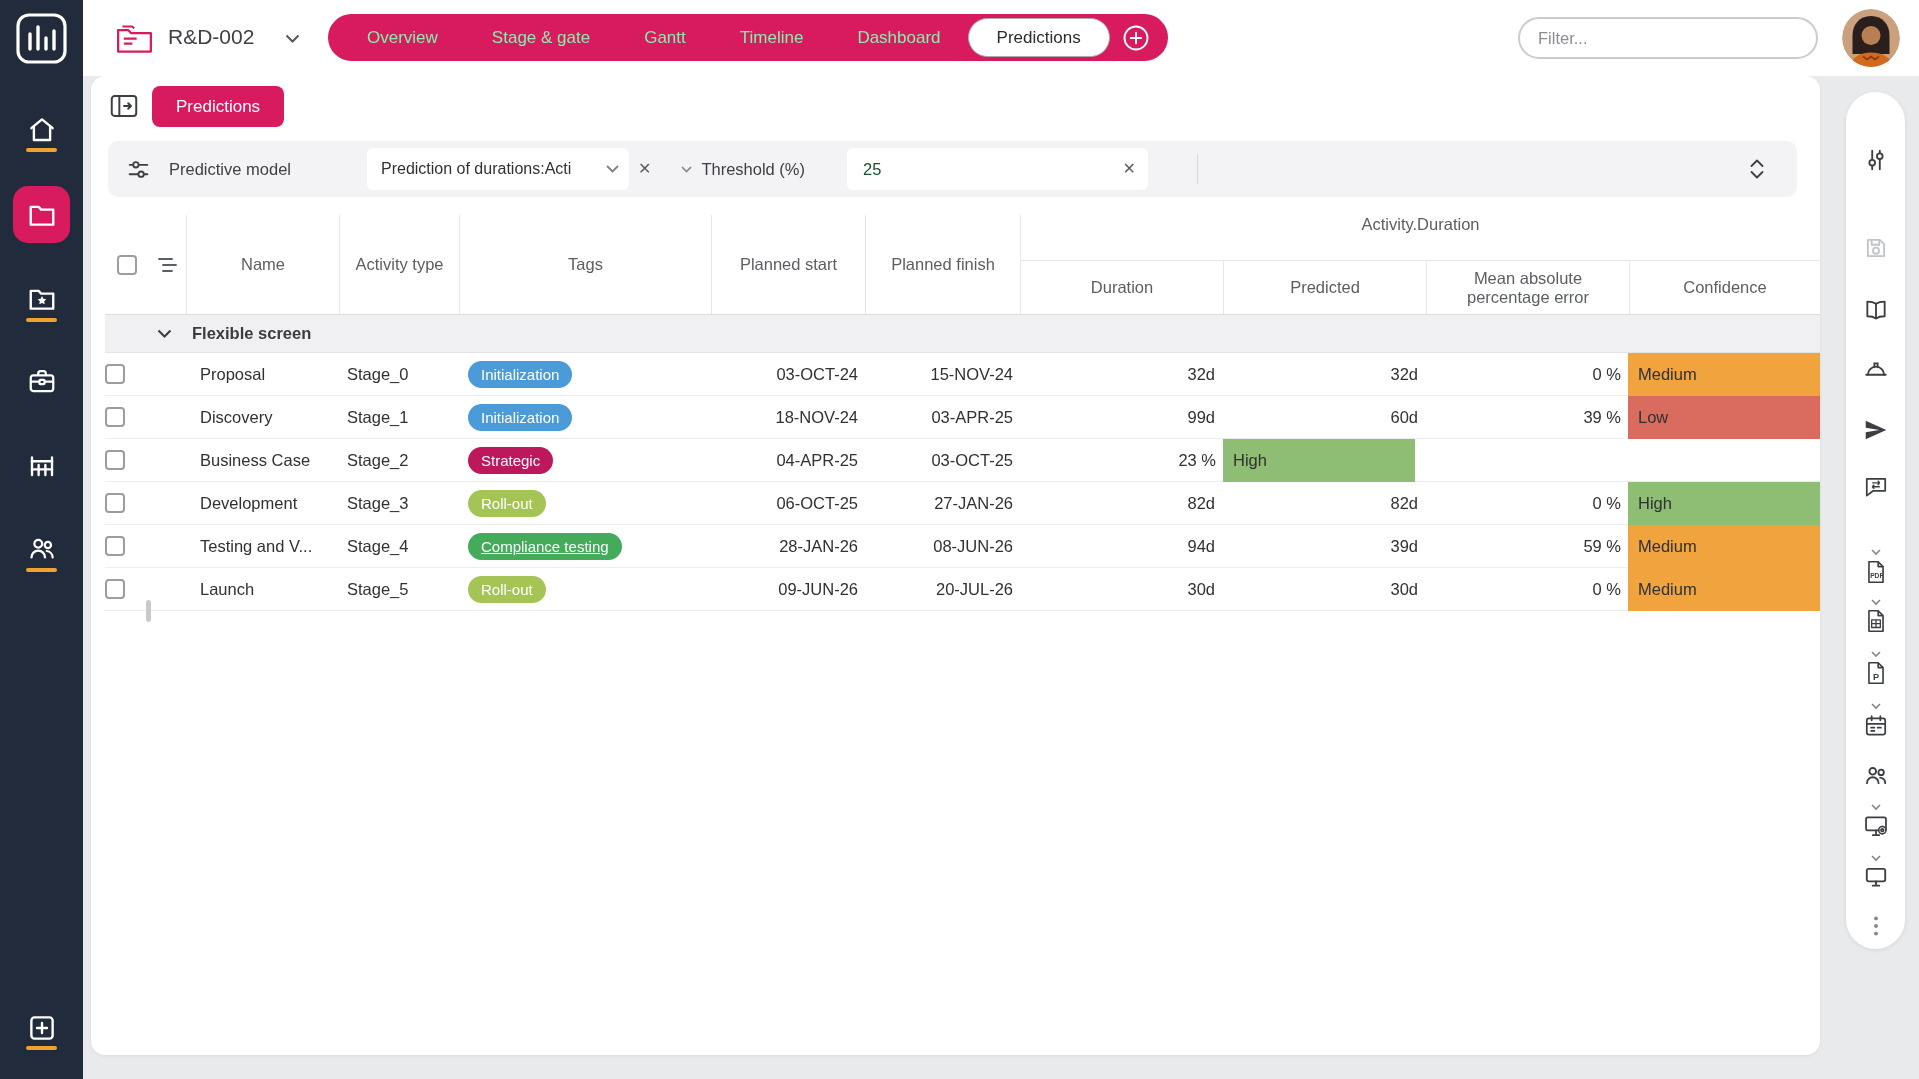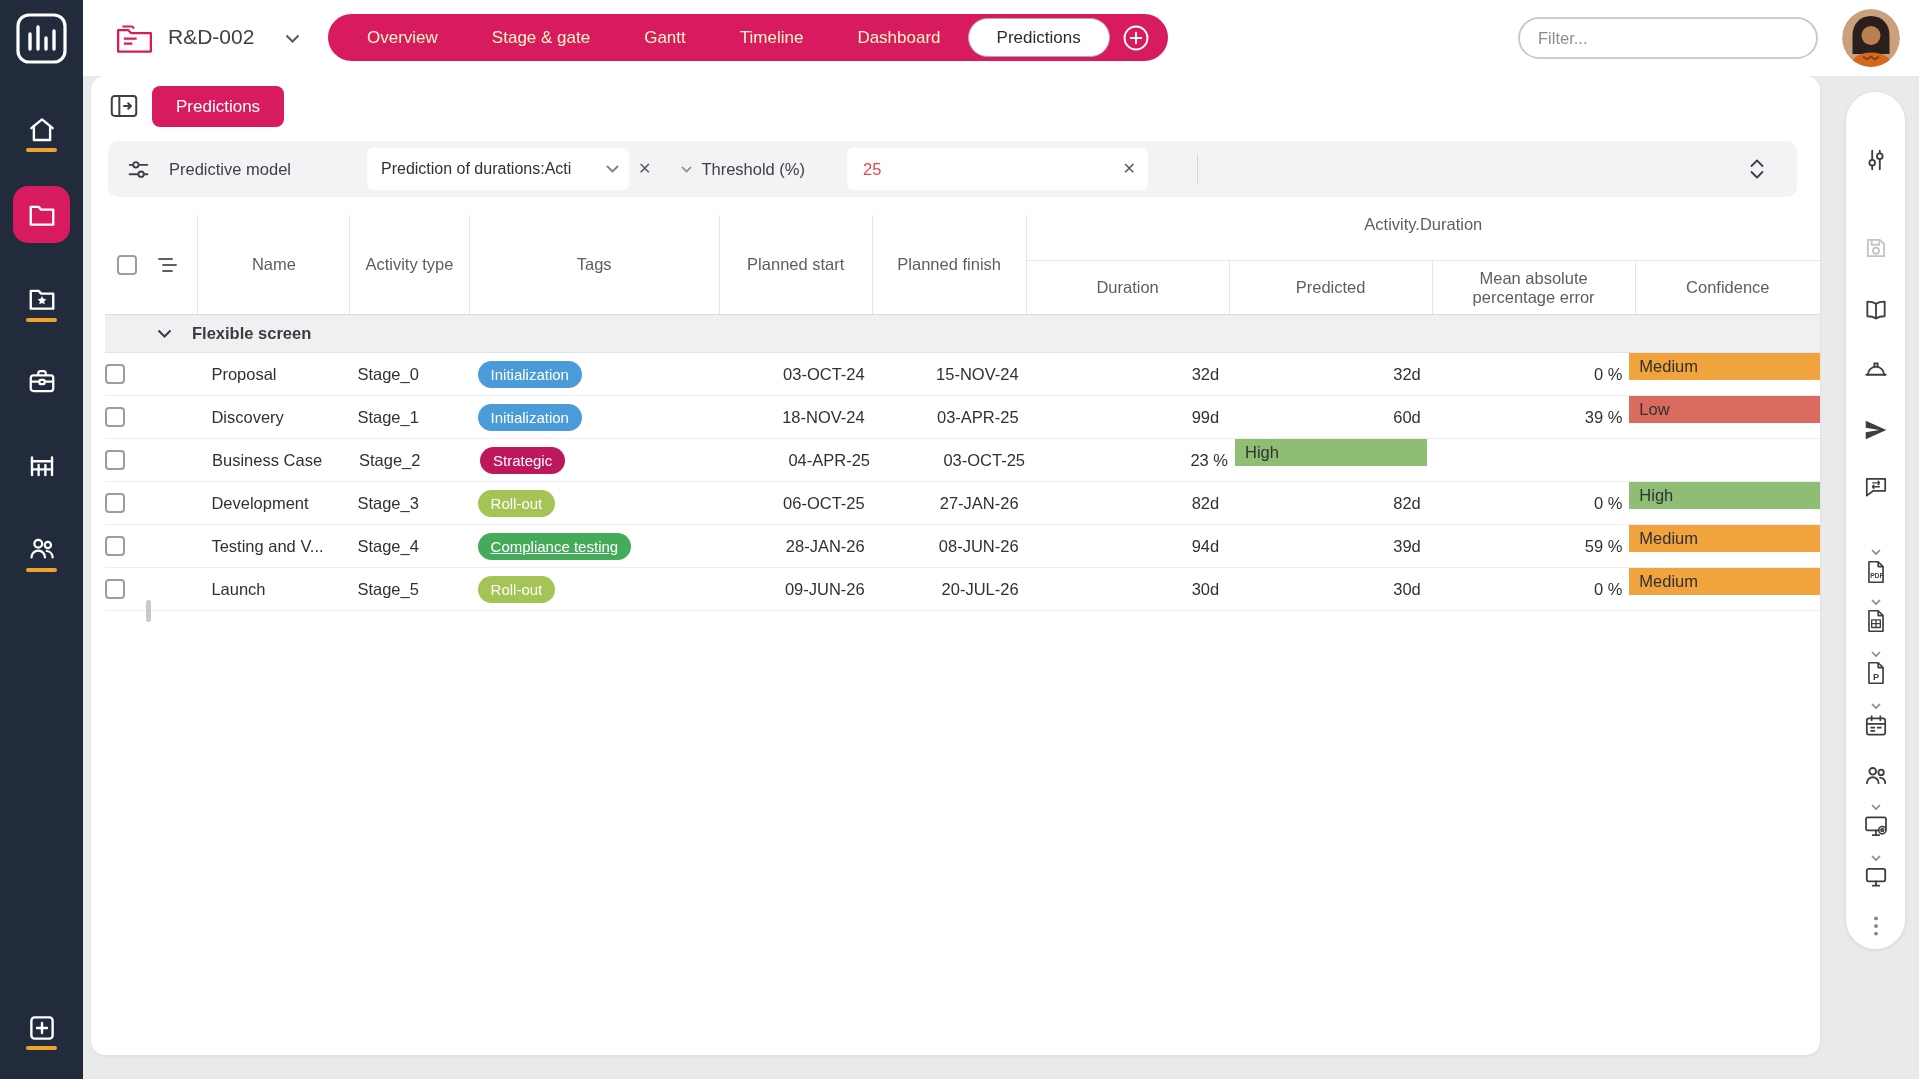--- a/index.html
+++ b/index.html
@@ -12,49 +12,49 @@
   .nav-item { position:absolute; left:0; width:83px; display:flex; justify-content:center; cursor:pointer; }
   .underline { position:absolute; left:26px; width:31px; height:4px; border-radius:2px; background:#f0a22e; }
   .active-sq { position:absolute; left:13px; top:186px; width:57px; height:57px; background:#d81a5e; border-radius:15px; display:flex; align-items:center; justify-content:center; cursor:pointer; }
 
   
   .topbar { position:absolute; left:83px; top:0; width:1836px; height:76px; background:#fff; }
   .project-icon { position:absolute; left:33px; top:22px; cursor:pointer; }
   .project-title { position:absolute; left:85px; top:25px; font-size:21px; color:#3e4045; font-weight:500; }
   .title-chevron { position:absolute; left:202px; top:34px; cursor:pointer; }
   .tabbar { position:absolute; left:245px; top:14px; height:47px; background:#d81a5e; border-radius:24px; display:flex; align-items:center; padding:0 12px; }
-  .tab { color:#fef9c3; font-size:17px; font-weight:500; padding:0 27px; height:47px; display:flex; align-items:center; border-radius:24px; cursor:pointer; white-space:nowrap; }
+  .tab { color:#86efac; font-size:17px; font-weight:500; padding:0 27px; height:47px; display:flex; align-items:center; border-radius:24px; cursor:pointer; white-space:nowrap; }
   .tab.active { background:#fff; color:#2a2c30; height:39px; border:1px solid #ababab; padding:0 28px; }
   .tab-add { margin:0 6px 0 12px; cursor:pointer; }
   .filter-input { position:absolute; left:1435px; top:17px; width:300px; height:42px; border:2px solid #c9cbcf; border-radius:21px; padding:0 18px; font-size:16.5px; color:#333; background:#fff; outline:none; font-family:inherit; }
   .filter-input::placeholder { color:#8a8d91; }
   .avatar { position:absolute; left:1759px; top:9px; width:58px; height:58px; border-radius:50%; overflow:hidden; cursor:pointer; }
 
   
   .panel { position:absolute; left:91px; top:76px; width:1729px; height:979px; background:#fff; border-radius:14px; box-shadow:0 1px 3px rgba(33,43,59,.08); }
   .collapse-btn { position:absolute; left:19px; top:17px; width:30px; height:26px; color:#3c3f43; cursor:pointer; background:none; border:none; }
   .predictions-btn { position:absolute; left:61px; top:10px; height:41px; background:#d81a5e; color:#fff; font-size:17px; font-weight:500; border:none; border-radius:8px; padding:0 24px; cursor:pointer; font-family:inherit; }
 
   
   .filterbar { position:absolute; left:17px; top:65px; width:1689px; height:56px; background:#f3f3f5; border-radius:10px; display:flex; align-items:center; padding:0 18px; }
   .fb-label { font-size:16.5px; color:#3e4045; white-space:nowrap; }
   .fb-dropdown { width:262px; height:42px; background:#fff; border-radius:6px; display:flex; align-items:center; padding:0 10px 0 14px; margin-left:76px; cursor:pointer; }
   .fb-dropdown-value { flex:1; font-size:16px; color:#2f3134; white-space:nowrap; overflow:hidden; }
   .fb-clear { margin-left:9px; color:#595c60; font-size:16px; cursor:pointer; background:none; border:none; font-family:inherit; line-height:1; }
   .fb-sort-chevron { margin-left:30px; }
   .fb-threshold-label { margin-left:9px; }
   .fb-input-wrap { position:relative; margin-left:42px; }
-  .fb-input { width:301px; height:42px; background:#fff; border:none; border-radius:6px; padding:0 40px 0 16px; font-size:16.5px; color:#ef4444; outline:none; font-family:inherit; }
+  .fb-input { width:301px; height:42px; background:#fff; border:none; border-radius:6px; padding:0 40px 0 16px; font-size:16.5px; color:#14532d; outline:none; font-family:inherit; }
   .fb-input-clear { position:absolute; right:12px; top:50%; transform:translateY(-50%); color:#595c60; font-size:16px; cursor:pointer; background:none; border:none; font-family:inherit; line-height:1; }
   .fb-sep { width:1px; height:30px; background:#d7d7da; margin-left:49px; }
   .fb-expander { margin-left:auto; margin-right:14px; cursor:pointer; background:none; border:none; }
 
   
   .table { position:absolute; left:14px; top:139px; width:1715px; }
-  .c-check{width:44px;} .c-tree{width:37px;} .c-name{width:153px;margin-left:12px;} .c-type{width:120px;}
+  .c-check{width:44px;} .c-tree{width:37px;} .c-name{width:153px;} .c-type{width:120px;}
   .c-tags{width:252px;} .c-start{width:154px;} .c-finish{width:155px;}
   .s-dur{width:202px;} .s-pred{width:203px;} .s-mape{width:203px;} .s-conf{flex:1;}
   .c-conf{width:192px;}
 
   .thead { display:flex; height:100px; border-bottom:1px solid #dcdcdf; color:#5b5e63; font-size:16.5px; }
   .hcell { display:flex; align-items:center; justify-content:center; height:100%; }
   .bl { border-left:1px solid #e6e6e8; }
   .hgroup { width:800px; display:flex; flex-direction:column; }
   .hgroup-top { height:46px; display:flex; align-items:flex-start; justify-content:center; border-bottom:1px solid #e6e6e8; }
   .hgroup-sub { flex:1; display:flex; }
@@ -66,21 +66,21 @@
 
   .group-row { display:flex; align-items:center; height:38px; background:#f0f0f2; border-bottom:1px solid #e3e3e5; padding-left:52px; gap:20px; font-size:16.5px; font-weight:bold; color:#3a3c40; cursor:pointer; }
 
   .trow { display:flex; height:43px; border-bottom:1px solid #ededef; font-size:16.5px; color:#2f3134; }
   .cell { display:flex; align-items:center; height:100%; }
   .cell.c-name { padding-left:14px; }
   .cell.c-type { padding-left:8px; }
   .cell.c-tags { padding-left:9px; }
   .num { justify-content:flex-end; padding-right:7px; }
   .tag { height:27px; line-height:27px; border-radius:14px; padding:0 13px; color:#fff; font-size:15px; white-space:nowrap; }
-  .cell.c-conf { padding-left:10px; height:27px; align-self:flex-start; }
+  .cell.c-conf { padding-left:10px; height:43px; align-self:flex-start; }
   .mini-scroll { position:absolute; left:41px; top:385px; width:5px; height:22px; background:#c7c9cc; border-radius:3px; cursor:pointer; }
 
   
   .rtoolbar { position:absolute; left:1846px; top:92px; width:59px; height:857px; background:#fff; border-radius:30px; box-shadow:0 1px 4px rgba(33,43,59,.10); display:flex; flex-direction:column; align-items:center; z-index:5; }
   .rt-icon { width:26px; height:26px; color:#3b3e42; cursor:pointer; }
   .rt-chev { height:9px; cursor:pointer; }
 </style>
 </head>
 <body>
 

